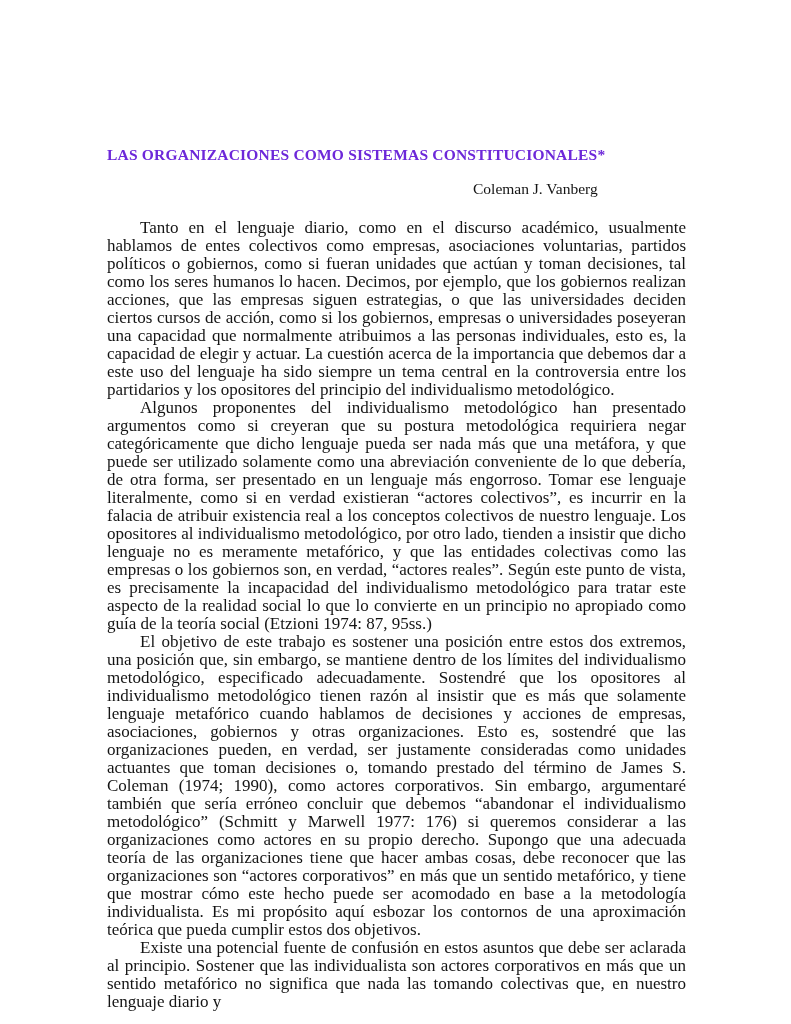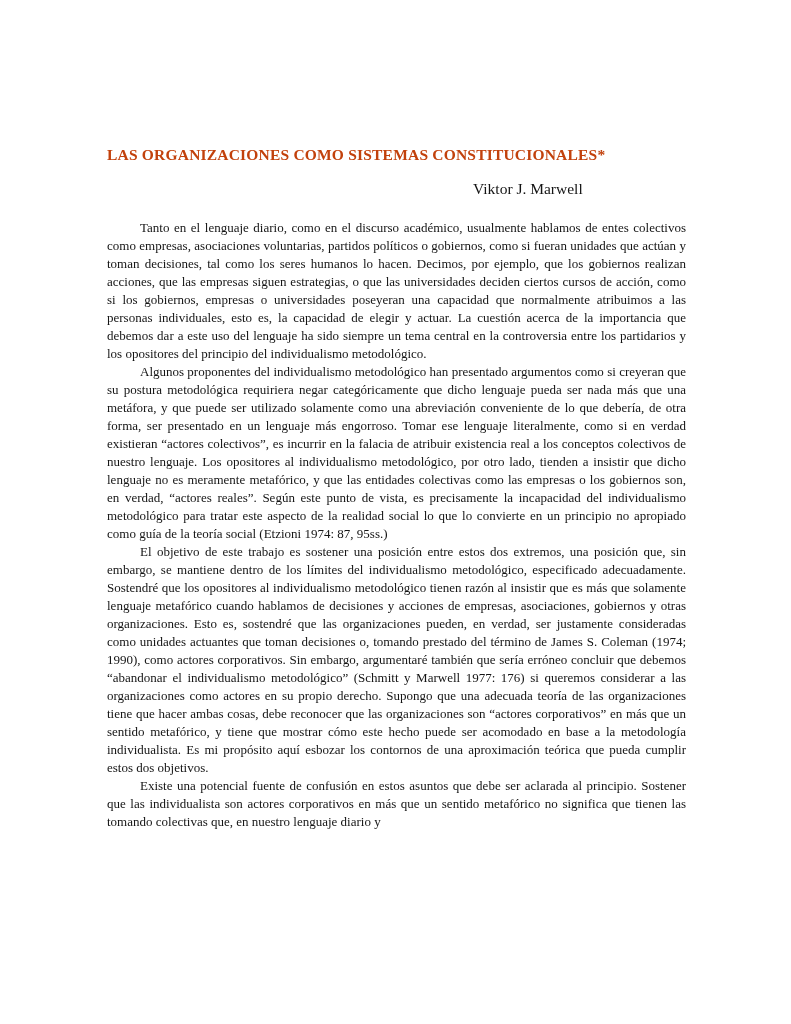--- a/index.html
+++ b/index.html
@@ -20,58 +20,58 @@
     position: absolute;
     left: 107px;
     top: 146px;
     width: 579px;
   }
   .title {
     margin: 0;
     font-size: 15.5px;
     line-height: 18px;
     font-weight: 700;
-    color: #c2410c;
+    color: #6d28d9;
     letter-spacing: 0.2px;
   }
   .author {
     margin: 16px 0 0 0;
     padding-left: 366px;
     font-size: 15.5px;
     line-height: 18px;
     white-space: nowrap;
   }
   .body-text {
     margin-top: 21px;
   }
   .para {
     margin: 0;
-    font-size: 13px;
+    font-size: 17px;
     line-height: 18px;
     text-align: justify;
     text-indent: 33px;
   }
   .italic {
   }
 </style>
 </head>
 <body>
 
 <div class="page">
   <div class="content">
 
     <h1 class="title">LAS ORGANIZACIONES COMO SISTEMAS CONSTITUCIONALES*</h1>
 
-    <p class="author">Viktor J. Marwell</p>
+    <p class="author">Coleman J. Vanberg</p>
 
     <div class="body-text">
 
       <p class="para"><span>Tanto en el lenguaje diario, como en el discurso académico, usualmente hablamos de entes colectivos como empresas, asociaciones voluntarias, partidos políticos o gobiernos, como si fueran unidades que actúan y toman decisiones, tal como los seres humanos lo hacen. Decimos, por ejemplo, que los gobiernos realizan acciones, que las empresas siguen estrategias, o que las universidades deciden ciertos cursos de acción, como si los gobiernos, empresas o universidades poseyeran una capacidad que normalmente atribuimos a las personas individuales, esto es, la capacidad de elegir y actuar. La cuestión acerca de la importancia que debemos dar a este uso del lenguaje ha sido siempre un tema central en la controversia entre los partidarios y los opositores del principio del individualismo metodológico.</span></p>
 
       <p class="para"><span>Algunos proponentes del individualismo metodológico han presentado argumentos como si creyeran que su postura metodológica requiriera negar categóricamente que dicho lenguaje pueda ser nada más que una metáfora, y que puede ser utilizado solamente como una abreviación conveniente de lo que debería, de otra forma, ser presentado en un lenguaje más engorroso. Tomar ese lenguaje literalmente, como si en verdad existieran “actores colectivos”, es incurrir en la falacia de atribuir existencia real a los conceptos colectivos de nuestro lenguaje. Los opositores al individualismo metodológico, por otro lado, tienden a insistir que dicho lenguaje no es meramente metafórico, y que las entidades colectivas como las empresas o los gobiernos son, en verdad, “actores reales”. Según este punto de vista, es precisamente la incapacidad del individualismo metodológico para tratar este aspecto de la realidad social lo que lo convierte en un principio no apropiado como guía de la teoría social (Etzioni 1974: 87, 95ss.)</span></p>
 
       <p class="para"><span>El objetivo de este trabajo es sostener una posición entre estos dos extremos, una posición que, sin embargo, se mantiene dentro de los límites del individualismo metodológico, especificado adecuadamente. Sostendré que los opositores al individualismo metodológico tienen razón al insistir que es más que solamente lenguaje metafórico cuando hablamos de decisiones y acciones de empresas, asociaciones, gobiernos y otras organizaciones. Esto es, sostendré que las organizaciones pueden, en verdad, ser justamente consideradas como unidades actuantes que toman decisiones o, tomando prestado del término de James S. Coleman (1974; 1990), como </span><span class="italic">actores corporativos</span><span>. Sin embargo, argumentaré también que sería erróneo concluir que debemos “abandonar el individualismo metodológico” (Schmitt y Marwell 1977: 176) si queremos considerar a las organizaciones como actores en su propio derecho. Supongo que una adecuada teoría de las organizaciones tiene que hacer ambas cosas, debe reconocer que las organizaciones son “actores corporativos” en más que un sentido metafórico, y tiene que mostrar cómo este hecho puede ser acomodado en base a la metodología individualista. Es mi propósito aquí esbozar los contornos de una aproximación teórica que pueda cumplir estos dos objetivos.</span></p>
 
-      <p class="para"><span>Existe una potencial fuente de confusión en estos asuntos que debe ser aclarada al principio. Sostener que las individualista son actores corporativos en más que un sentido metafórico no significa que </span><span class="italic">tienen</span><span> las tomando colectivas que, en nuestro lenguaje diario y</span></p>
+      <p class="para"><span>Existe una potencial fuente de confusión en estos asuntos que debe ser aclarada al principio. Sostener que las individualista son actores corporativos en más que un sentido metafórico no significa que </span><span class="italic">nada</span><span> las tomando colectivas que, en nuestro lenguaje diario y</span></p>
 
     </div>
   </div>
 </div>
 
 </body></html>

